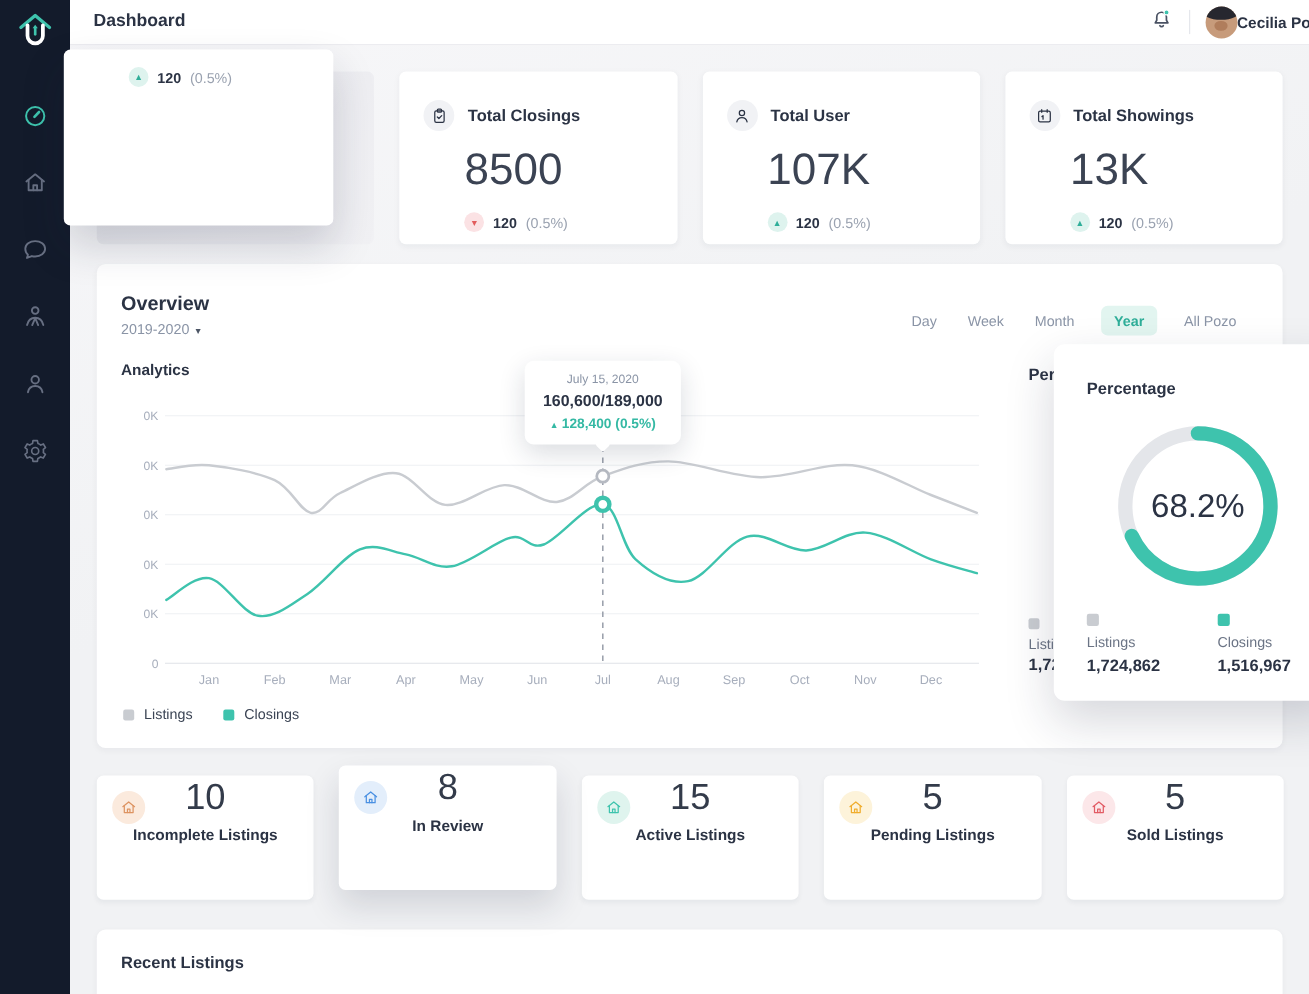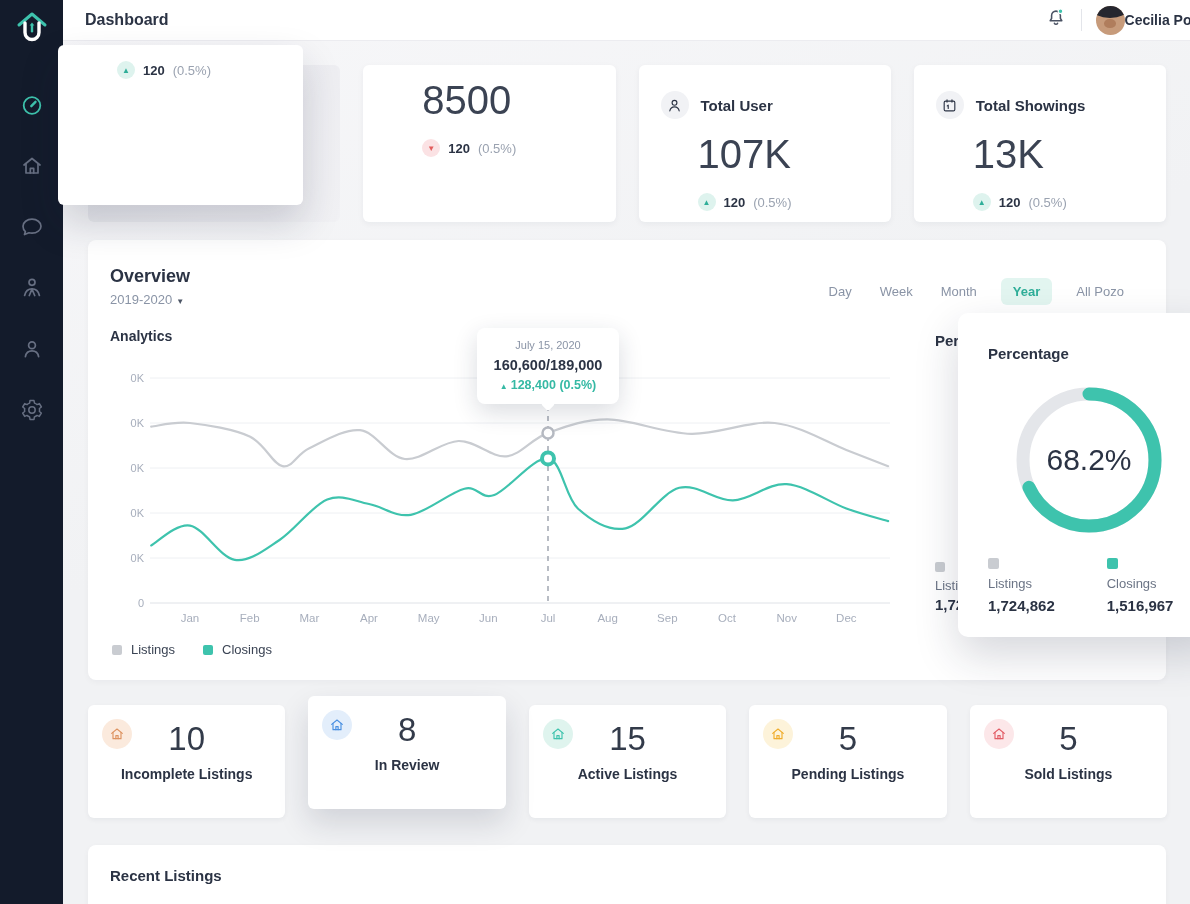--- a/index.html
+++ b/index.html
@@ -97,21 +97,21 @@
   .pl-lb { font-size:13px; color:#6b7485; margin-top:7px; }
   .pl-val { font-size:15px; font-weight:700; color:#2b3344; margin-top:6px; }
 
   
   .status-row { position:absolute; left:25px; top:705px; width:1079px; display:flex; gap:23px; z-index:2; }
   .status-card { flex:1; height:113px; background:#fff; border-radius:6px; position:relative;
                  box-shadow:0 2px 5px rgba(25,35,60,.05); text-align:center; cursor:pointer; }
   .status-card.elevated2 { transform:translateY(-9px); box-shadow:0 14px 30px rgba(25,35,60,.15); z-index:6; }
   .st-ic { position:absolute; left:14px; top:14px; width:30px; height:30px; border-radius:50%;
            display:flex; align-items:center; justify-content:center; }
-  .st-num { padding-top:15px; font-size:33px; color:#333b4a; }
+  .st-num { font-size:33px; color:#333b4a; }
   .st-lb { margin-top:8px; font-size:14px; font-weight:700; }
 
   
   .recent { position:absolute; left:25px; top:845px; width:1078px; height:92px; background:#fff;
             border-radius:8px; box-shadow:0 2px 6px rgba(25,35,60,.04); }
   .recent-title { position:absolute; left:22px; top:22px; font-size:15px; font-weight:700; }
 </style>
 </head>
 <body>
 
@@ -194,20 +194,32 @@
         <div class="stat-card elevated">
           <div class="stat-change">
             <span class="badge up">▲</span>
             <span class="chg-val">120</span>
             <span class="chg-pct">(0.5%)</span>
           </div>
         </div>
       </div>
       <div class="stat-slot">
         <div class="stat-card">
+          <div class="stat-head">
+            <div class="stat-ic">
+              <svg viewBox="0 0 24 24" width="17" height="17">
+                <g fill="none" stroke="currentColor" stroke-width="1.6" stroke-linecap="round" stroke-linejoin="round">
+                  <rect x="6" y="5.2" width="12" height="14.8" rx="2"></rect>
+                  <rect x="9.3" y="3" width="5.4" height="4" rx="1.2"></rect>
+                  <path d="M9.3 13.2l2 2 3.6-3.8"></path>
+                </g>
+              </svg>
+            </div>
+            <div class="stat-label">Total Closings</div>
+          </div>
           <div class="stat-value">8500</div>
           <div class="stat-change">
             <span class="badge down">▼</span>
             <span class="chg-val">120</span>
             <span class="chg-pct">(0.5%)</span>
           </div>
         </div>
       </div>
       <div class="stat-slot">
         <div class="stat-card">

